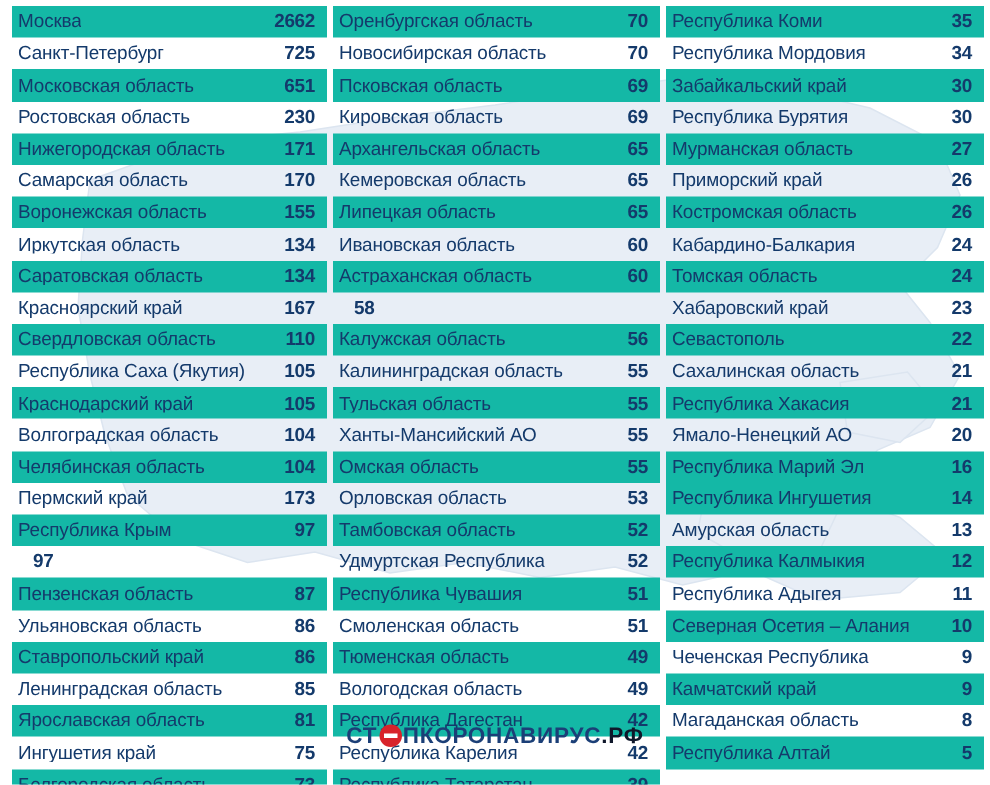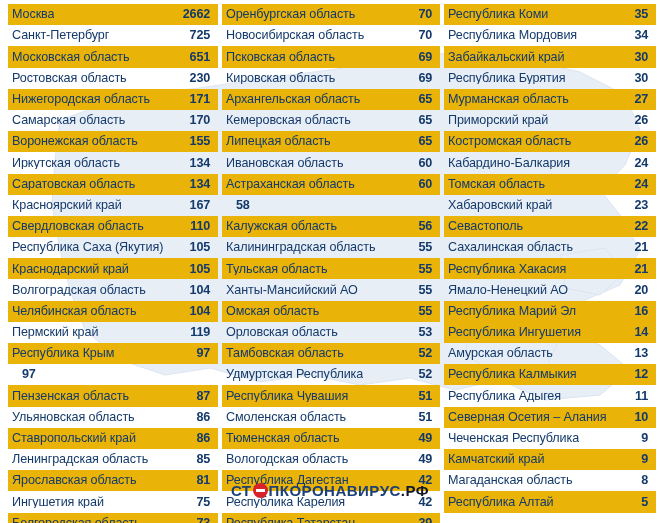--- a/index.html
+++ b/index.html
@@ -42,21 +42,21 @@
     display: flex;
     align-items: center;
     justify-content: space-between;
     height: 21.2px;
     padding: 0 8px 0 4px;
     font-size: 12.6px;
     color: #143a6b;
     line-height: 1;
   }
   .row.alt {
-    background: #eab308;
+    background: #14b8a6;
   }
 
   .rg-name {
     white-space: nowrap;
     overflow: hidden;
     text-overflow: ellipsis;
     letter-spacing: -0.1px;
   }
   .rg-val {
     font-weight: bold;
@@ -175,21 +175,21 @@
       <div class="row">
         <span class="rg-name">Волгоградская область</span>
         <span class="rg-val">104</span>
       </div>
       <div class="row alt">
         <span class="rg-name">Челябинская область</span>
         <span class="rg-val">104</span>
       </div>
       <div class="row">
         <span class="rg-name">Пермский край</span>
-        <span class="rg-val">119</span>
+        <span class="rg-val">173</span>
       </div>
       <div class="row alt">
         <span class="rg-name">Республика Крым</span>
         <span class="rg-val">97</span>
       </div>
       <div class="row">
         <span class="rg-val">97</span>
       </div>
       <div class="row alt">
         <span class="rg-name">Пензенская область</span>

